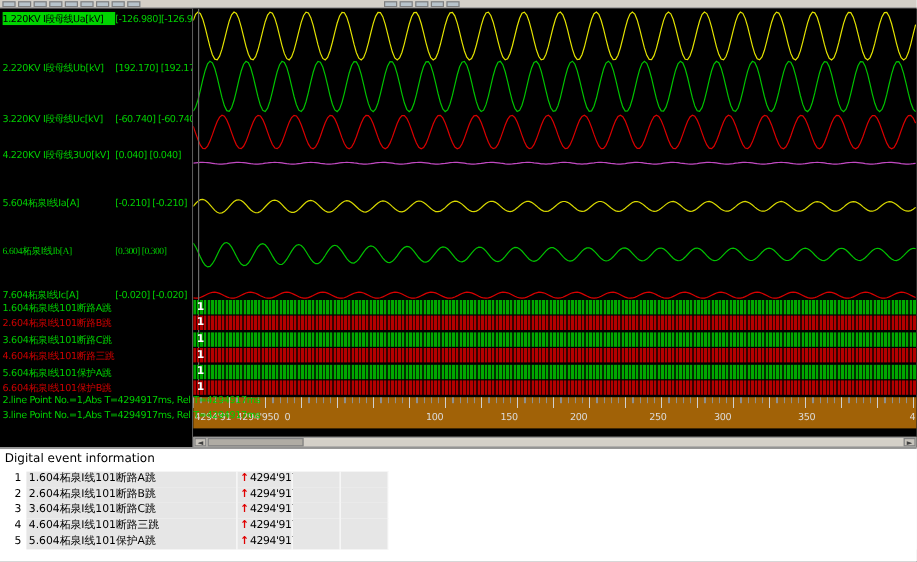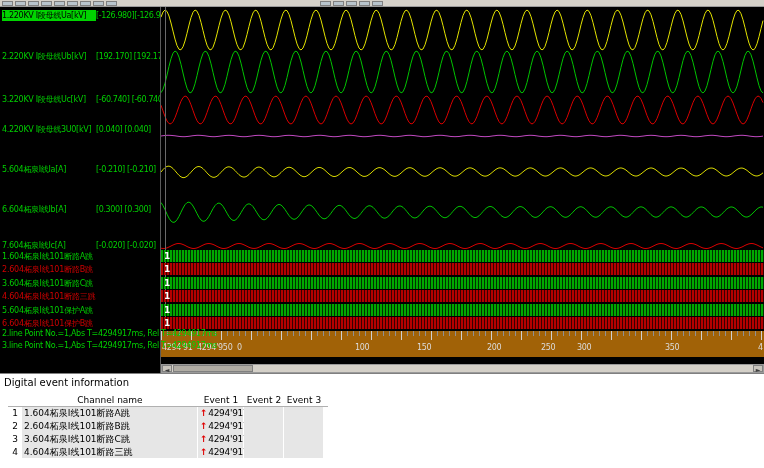--- a/index.html
+++ b/index.html
@@ -94,21 +94,21 @@
           <span class="a-val">[-60.740] [-60.740]</span>
         </div>
         <div class="a-label" style="top: 117px;">
           <span class="a-name">4.220KV Ⅰ段母线3U0[kV]</span>
           <span class="a-val">[0.040] [0.040]</span>
         </div>
         <div class="a-label" style="top: 157px;">
           <span class="a-name">5.604柘泉Ⅰ线Ia[A]</span>
           <span class="a-val">[-0.210] [-0.210]</span>
         </div>
-        <div class="a-label" style="top: 197px;">
+        <div class="a-label" style="top: 197px; font-family: Liberation Serif, serif;">
           <span class="a-name">6.604柘泉Ⅰ线Ib[A]</span>
           <span class="a-val">[0.300] [0.300]</span>
         </div>
         <div class="a-label" style="top: 233px;">
           <span class="a-name">7.604柘泉Ⅰ线Ic[A]</span>
           <span class="a-val">[-0.020] [-0.020]</span>
         </div>
         <div class="d-label" style="top: 244px; color: rgb(0, 207, 0);">1.604柘泉Ⅰ线101断路A跳</div>
         <div class="d-label" style="top: 257.4px; color: rgb(207, 0, 0);">2.604柘泉Ⅰ线101断路B跳</div>
         <div class="d-label" style="top: 270.8px; color: rgb(0, 207, 0);">3.604柘泉Ⅰ线101断路C跳</div>
@@ -147,47 +147,40 @@
           <span class="d-state">1</span>
         </div>
         <div id="timeAxis">
         <div class="axis-ticks"></div>
       <span class="tick-label" style="left: 1px;">4294'91</span>
           <span class="tick-label" style="left: 36px;">4294'950</span>
           <span class="tick-label" style="left: 76px;">0</span>
           <span class="tick-label" style="left: 133px; margin-top: 16px;">50</span>
           <span class="tick-label" style="left: 194px;">100</span>
           <span class="tick-label" style="left: 256px; text-align: center;">150</span>
-          <span class="tick-label" style="left: 326px;">200</span>
+          <span class="tick-label" style="left: 314px;">200</span>
           <span class="tick-label" style="left: 380px;">250</span>
-          <span class="tick-label" style="left: 416px;">300</span>
+          <span class="tick-label" style="left: 434px;">300</span>
           <span class="tick-label" style="left: 504px;">350</span>
           <span class="tick-label" style="left: 597px;">4</span>
         </div>
       <div id="hScroll">
         <div class="h-arrow left">◄</div>
         <div class="h-thumb"></div>
         <div class="h-arrow right">►</div>
       </div>
     </div>
 
     <div id="statusLine1">2.line Point No.=1,Abs T=4294917ms, Rel T=4294917ms</div>
     <div id="statusLine2">3.line Point No.=1,Abs T=4294917ms, Rel T=4294917ms</div>
   </div>
 
   <div id="bottomPanel">
     <div id="sectionTitle">Digital event information</div>
     <div id="eventTable">
-        <div class="ev-row ev-head">
-          <div class="ev-cell gut"></div>
-          <div class="ev-cell hc">Channel name</div>
-          <div class="ev-cell hc">Event 1</div>
-          <div class="ev-cell hc">Event 2</div>
-          <div class="ev-cell hc">Event 3</div>
-        </div>
         <div class="ev-row">
           <div class="ev-cell gut">1</div>
           <div class="ev-cell nm">1.604柘泉Ⅰ线101断路A跳</div>
           <div class="ev-cell ev"><span class="arrow" style="color: rgb(224, 0, 0);">↑</span>4294'917 ms</div>
           <div class="ev-cell ev"></div>
           <div class="ev-cell ev"></div>
         </div>
         <div class="ev-row">
           <div class="ev-cell gut">2</div>
           <div class="ev-cell nm">2.604柘泉Ⅰ线101断路B跳</div>

